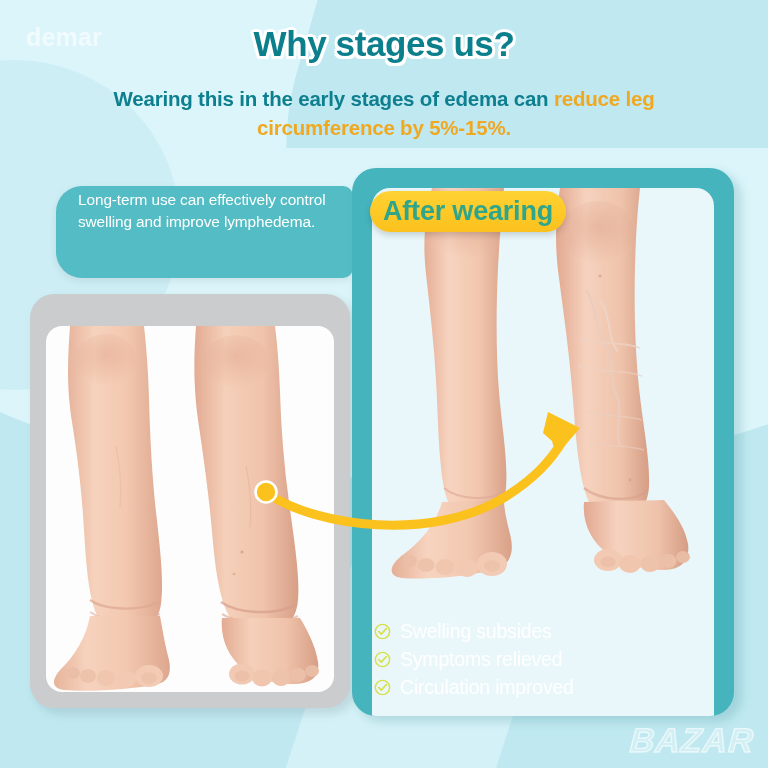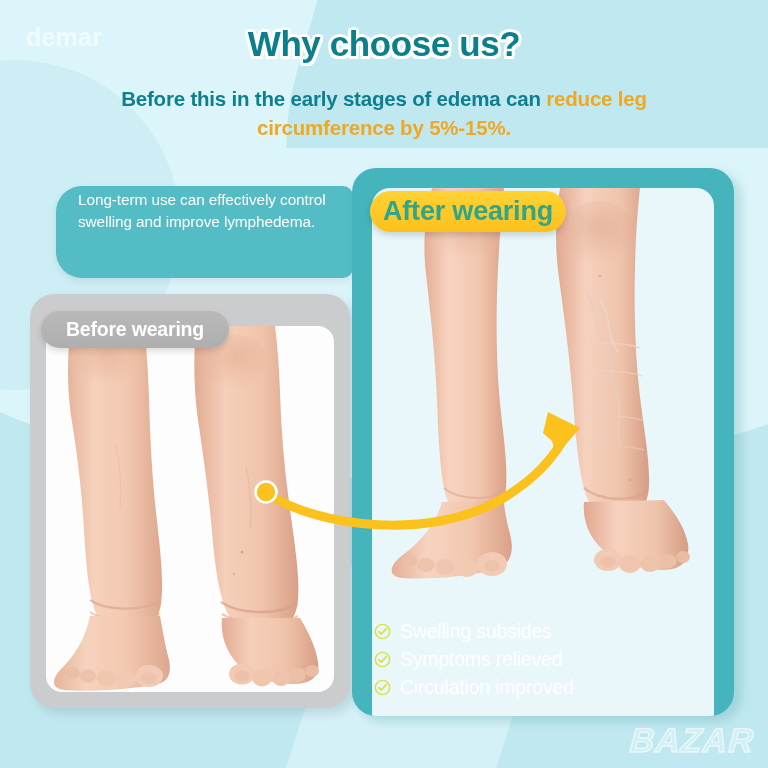--- a/index.html
+++ b/index.html
@@ -147,22 +147,22 @@
   <div class="bg-base"></div>
   <div class="bg-wave-tr"></div>
   <div class="bg-bottom">
     <div class="bg-bottom-curve"></div>
   </div>
   <div class="bg-blob-left"></div>
   <div class="bg-diag"></div>
 
   <div class="wm-demar">demar</div>
 
-  <div class="title">Why choose us?</div>
-  <div class="subtitle"><span>Before this in the early stages of edema can </span><span class="hl">reduce leg circumference by 5%-15%.</span></div>
+  <div class="title">Why stages us?</div>
+  <div class="subtitle"><span>Wearing this in the early stages of edema can </span><span class="hl">reduce leg circumference by 5%-15%.</span></div>
 
   <div class="note">
     <div class="note-text">Long-term use can effectively control swelling and improve lymphedema.</div>
   </div>
 
   <div class="before-shadow"></div>
   <div class="before-panel">
     <div class="before-img">
       <svg class="legsvg" width="288" height="366" viewBox="0 0 288 366">
         <defs>
@@ -219,21 +219,20 @@
         <ellipse cx="252" cy="349" rx="8" ry="7" fill="#ecc0a8"></ellipse>
         <ellipse cx="266" cy="345" rx="7" ry="6" fill="#e9bca4"></ellipse>
 
         <path d="M70 120 C74 140 76 160 74 182" stroke="#e5b4a0" stroke-width="1.2" fill="none" opacity=".45"></path>
         <path d="M200 140 C204 160 206 182 204 202" stroke="#ddaa96" stroke-width="1.2" fill="none" opacity=".4"></path>
         <circle cx="196" cy="226" r="1.6" fill="#c99076" opacity=".6"></circle>
         <circle cx="188" cy="248" r="1.3" fill="#c99076" opacity=".5"></circle>
       </svg>
     </div>
   </div>
-  <div class="badge badge-before">Before wearing</div>
 
   <div class="after-shadow"></div>
   <div class="after-panel">
     <div class="after-img">
       <svg class="legsvg" width="342" height="430" viewBox="0 0 342 430">
         <defs>
           <linearGradient id="skC" x1="0" y1="0" x2="1" y2="0">
             <stop offset="0" stop-color="#e5ae95"></stop>
               <stop offset=".3" stop-color="#f7d4c0"></stop>
             <stop offset=".66" stop-color="#f2c7af"></stop>

